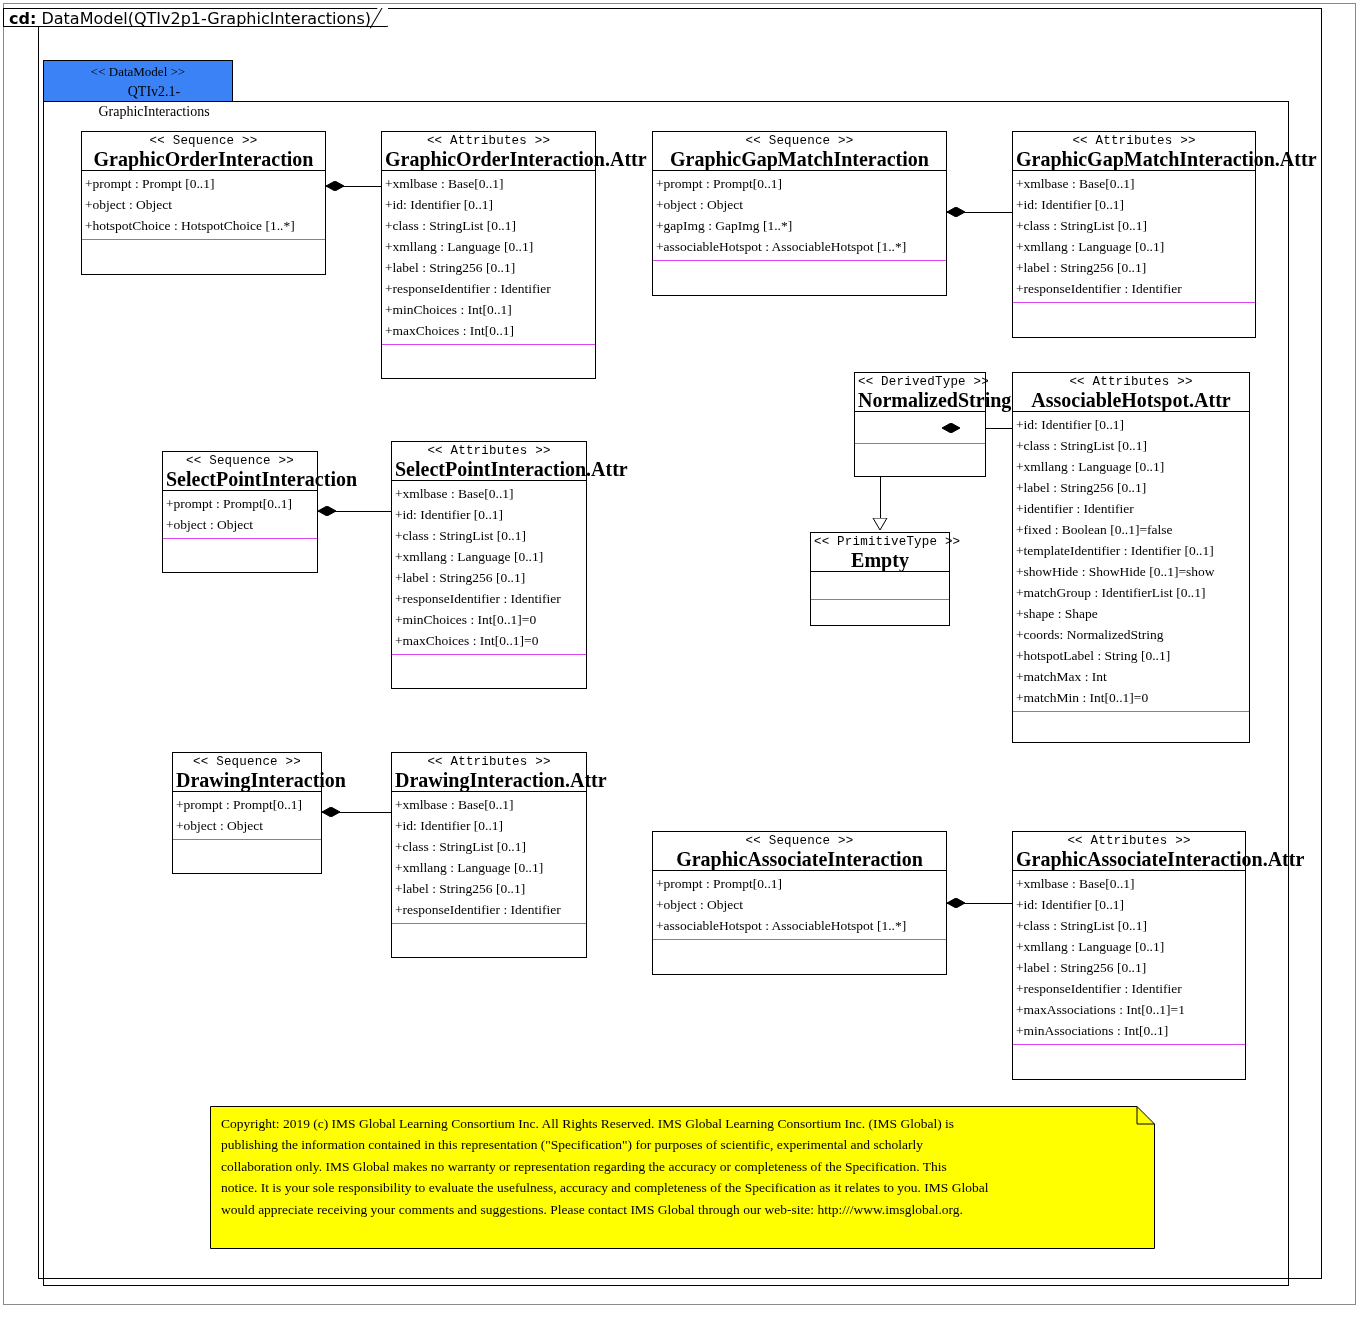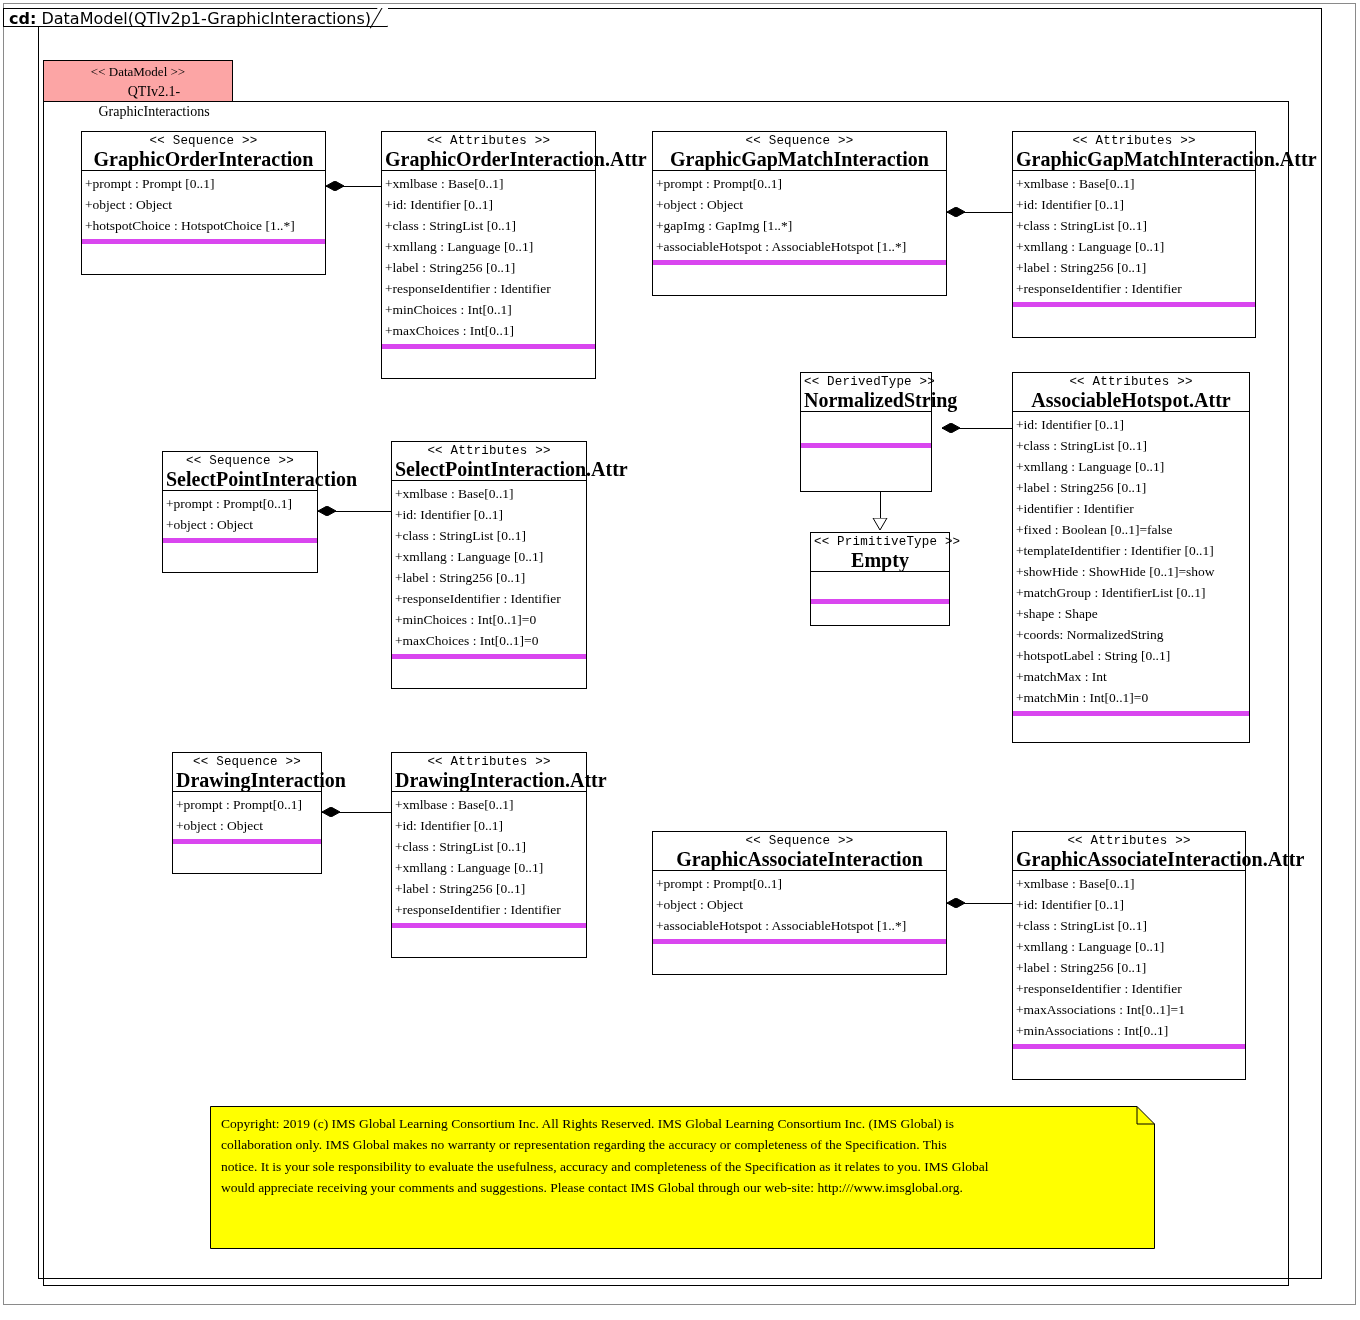--- a/index.html
+++ b/index.html
@@ -92,21 +92,21 @@
   .package {
     position: absolute;
   }
   .package .tab {
     position: absolute;
     left: 0;
     top: 0;
     width: 190px;
     height: 42px;
     border: 1px solid #000000;
-    background: #fca5a5;
+    background: #3b82f6;
     box-sizing: border-box;
     z-index: 3;
   }
   .package .body {
     position: absolute;
     left: 0;
     top: 41px;
     width: 1246px;
     height: 1185px;
     border: 1px solid #000000;
@@ -150,21 +150,21 @@
     font-family: Liberation Mono, monospace;
   }
   .cls .name {
     text-align: center;
     font-size: 20px;
     font-weight: bold;
     line-height: 18px;
     white-space: nowrap;
   }
   .cls .compartment {
-    border-bottom: 5px solid #d946ef;
+    border-bottom: 1px solid #d946ef;
     padding: 2px 0 3px 0;
   }
   .cls .compartment:last-child {
     border-bottom: none;
   }
   .cls .feat {
     font-size: 13.5px;
     line-height: 21px;
     padding-left: 3px;
     white-space: nowrap;
@@ -334,21 +334,21 @@
       </svg>
   </div>
 
   <div class="conn-vline" style="left:880px; top:477px; height:45px;"></div>
   <div class="gen-arrow" style="left:872px; top:518px;">
     <svg width="16" height="13" viewBox="0 0 16 13">
         <polygon points="1,0 15,0 8,12" fill="#ffffff" stroke="#000000" stroke-width="1"></polygon>
       </svg>
   </div>
 
-  <div class="cls" style="left:800px; top:372px; width:132px; height:120px;">
+  <div class="cls" style="left:854px; top:372px; width:132px; height:105px;">
     <div class="hdr">
       <div class="stereo">&lt;&lt; DerivedType &gt;&gt;</div>
       <div class="name">NormalizedString</div>
     </div>
     <div class="compartment empty-comp"></div>
     <div class="compartment empty-comp"></div>
   </div>
 
   <div class="cls" style="left:1012px; top:372px; width:238px; height:371px;">
     <div class="hdr">
@@ -493,19 +493,20 @@
     <div class="compartment empty-comp"></div>
   </div>
 
   <div class="note">
     <svg class="shape" width="945" height="143" viewBox="0 0 945 143" preserveAspectRatio="none">
       <polygon points="0.5,0.5 927,0.5 944.5,18 944.5,142.5 0.5,142.5" fill="#ffff00" stroke="#000000" stroke-width="1"></polygon>
       <polyline points="927,0.5 927,18 944.5,18" fill="none" stroke="#000000" stroke-width="1"></polyline>
     </svg>
     <div class="text">
       <div class="ln">Copyright: 2019 (c) IMS Global Learning Consortium Inc.  All Rights Reserved.  IMS Global Learning Consortium Inc. (IMS Global) is</div>
+      <div class="ln">publishing the information contained in this representation ("Specification") for purposes of scientific, experimental and scholarly</div>
       <div class="ln">collaboration only.  IMS Global makes no warranty or representation regarding the accuracy or completeness of the Specification.  This</div>
       <div class="ln">notice.  It is your sole responsibility to evaluate the usefulness, accuracy and completeness of the Specification as it relates to you.  IMS Global</div>
       <div class="ln">would appreciate receiving your comments and suggestions.  Please contact IMS Global through our web-site: http:///www.imsglobal.org.</div>
     </div>
   </div>
 
 </div>
 
 </body></html>

